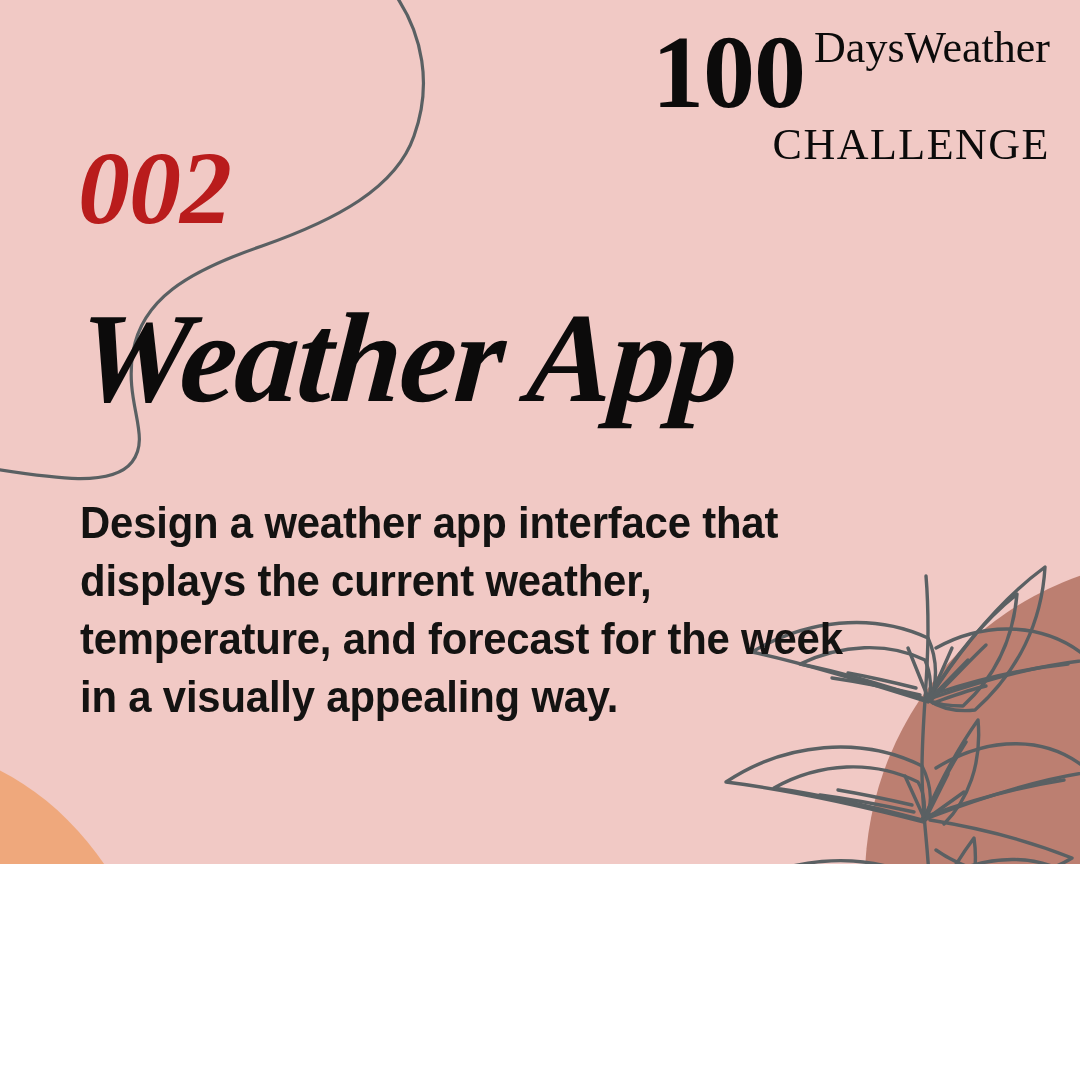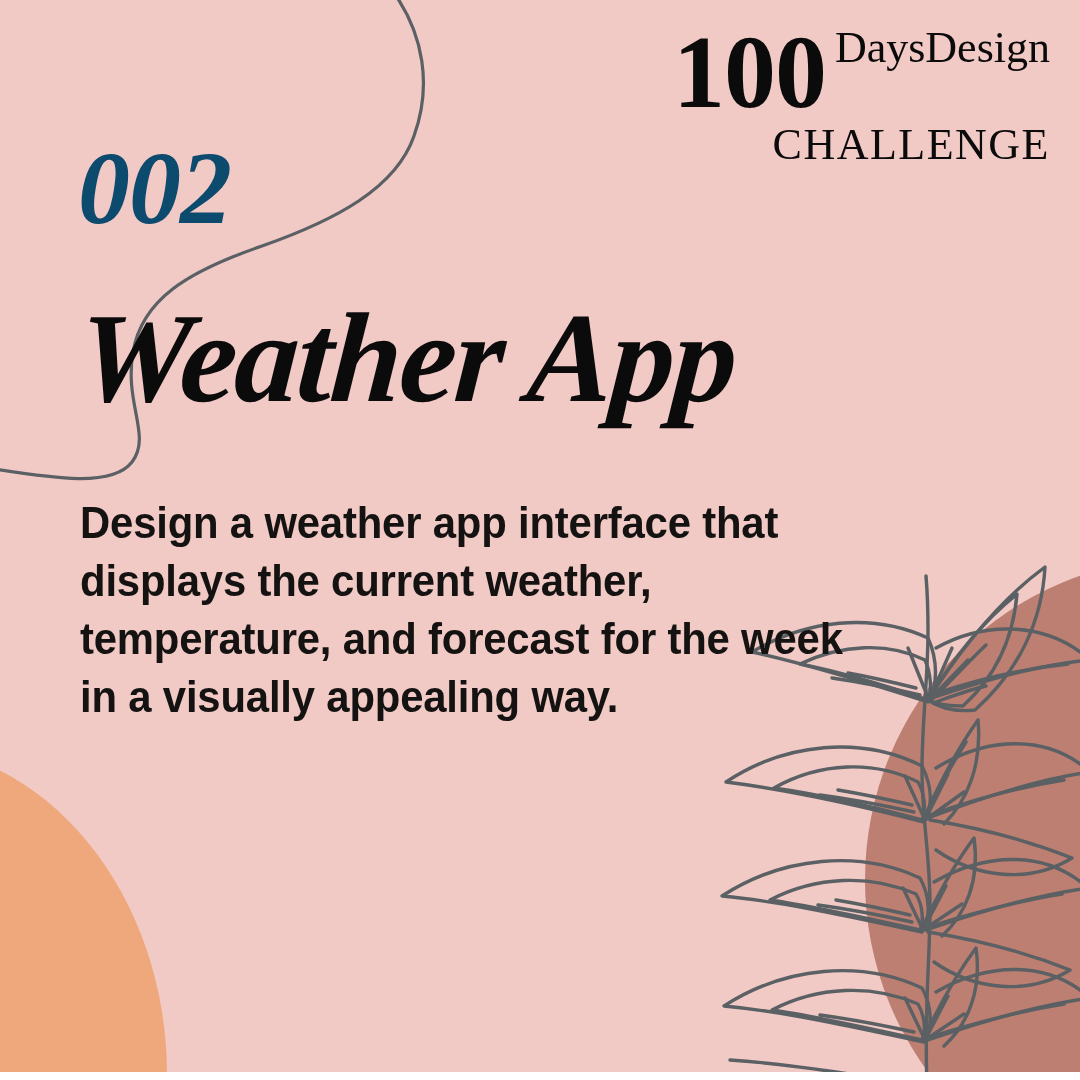--- a/index.html
+++ b/index.html
@@ -4,21 +4,21 @@
 <title>100 Days Design Challenge — 002 Weather App</title>
 <style>
   html, body {
     margin: 0;
     padding: 0;
     background: #ffffff;
   }
   #poster {
     position: relative;
     width: 1080px;
-    height: 1072px;
+    height: 864px;
     overflow: hidden;
     background: #F1C9C5;
     font-family: "Liberation Sans", sans-serif;
   }
 
   
   #bg-art {
     position: absolute;
     inset: 0;
     width: 1080px;
@@ -72,21 +72,21 @@
   .day-number {
     position: absolute;
     left: 78px;
     top: 136px;
     font-family: "Liberation Serif", "DejaVu Serif", serif;
     font-style: italic;
     font-weight: bold;
     font-size: 104px;
     line-height: 1;
     letter-spacing: -1px;
-    color: #0c4a6e;
+    color: #b91c1c;
   }
 
   
   .project-title {
     position: absolute;
     left: 74px;
     top: 294px;
     font-family: "Liberation Serif", "DejaVu Serif", serif;
     font-style: italic;
     font-weight: bold;
@@ -244,21 +244,21 @@
         <path d="M 920 1085 C 856 1075, 790 1064, 730 1060"></path>
       </g>
     </g>
   </svg>
 
   <div class="logo-block">
     <div class="logo-row-1">
       <span class="logo-100">100</span>
       <span class="logo-stack">
         <span class="logo-days">Days</span>
-        <span class="logo-design">Design</span>
+        <span class="logo-design">Weather</span>
       </span>
     </div>
     <div class="logo-challenge">CHALLENGE</div>
   </div>
 
   <div class="day-number">002</div>
 
   <div class="project-title">Weather App</div>
 
   <div class="description">

